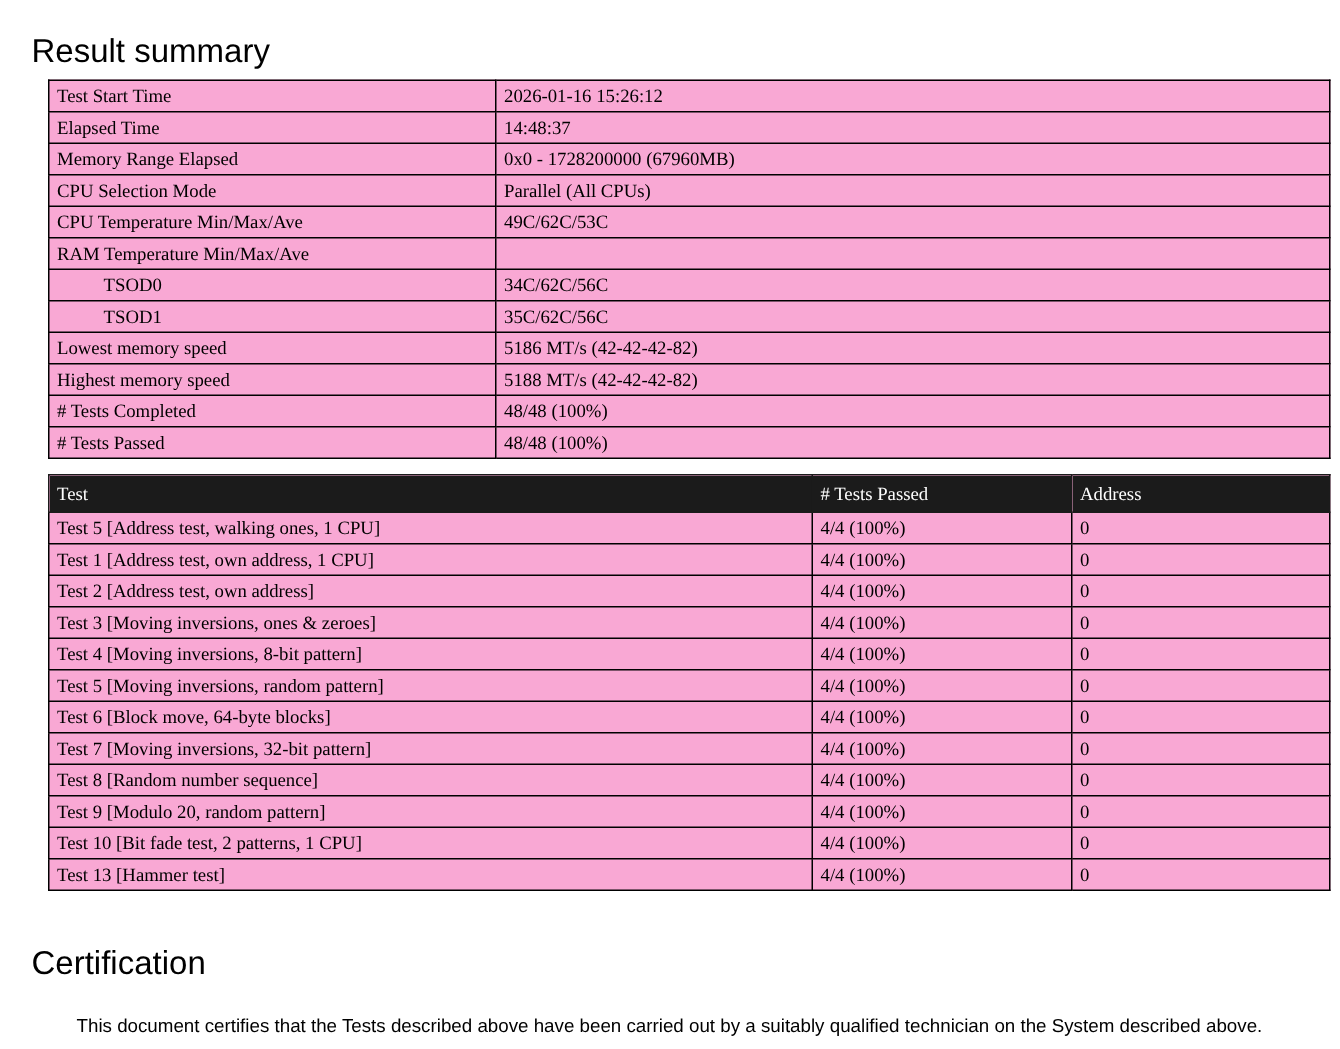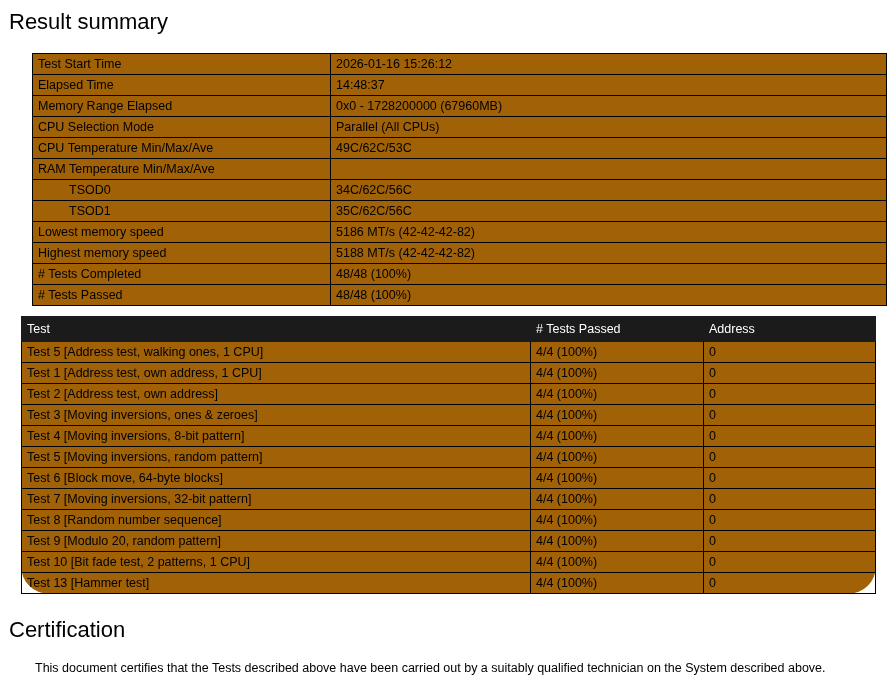--- a/index.html
+++ b/index.html
@@ -18,38 +18,39 @@
   }
   .page {
     position: relative;
     width: 893px;
     height: 699px;
   }
 
   
   h1.section-title {
     position: absolute;
-    margin: 4px;
+    margin: 16px;
     font-size: 22px;
     font-weight: normal;
     line-height: 26px;
     letter-spacing: 0px;
     color: #000000;
   }
   #result-summary-title { left: 5px; top: 5px; }
   #certification-title  { left: 5px; top: 613px; }
 
   
   table.rpt {
     position: absolute;
     border-collapse: collapse;
     table-layout: fixed;
     font-size: 12.5px;
     line-height: 14px;
-    background: #a16207;
+    background: #f9a8d4;
+    font-family: Liberation Serif, serif;
   }
   table.rpt td, table.rpt th {
     border: 1px solid #000000;
     padding: 2px 0 2px 5px;
     text-align: left;
     vertical-align: middle;
     font-weight: normal;
     height: 16px;
     white-space: nowrap;
     overflow: hidden;
@@ -62,44 +63,43 @@
     width: 854px;
   }
   #summary-table col.c-label { width: 298px; }
   #summary-table col.c-value { width: 556px; }
   #summary-table td.label-cell { }
   #summary-table td.label-cell.indent { padding-left: 36px; }
   #summary-table td.value-cell { }
 
   
   #tests-table {
-    left: 21px;
+    left: 32px;
     top: 316px;
     width: 854px;
-    border-radius: 28px;
   }
   #tests-table col.c-test   { width: 509px; }
   #tests-table col.c-passed { width: 173px; }
   #tests-table col.c-errors { width: 172px; }
   #tests-table thead th {
     background: #1b1b1b;
     color: #ffffff;
     border: 1px solid #1b1b1b;
     height: 18px;
     padding-top: 3px;
     padding-bottom: 3px;
   }
 
   
   #certification-body {
     position: absolute;
     left: 35px;
     top: 660px;
     width: 805px;
-    margin: 0;
+    margin: 16px;
     font-size: 12.5px;
     line-height: 17px;
     color: #000000;
   }
 </style>
 </head>
 <body>
 
 <div class="page">
 

